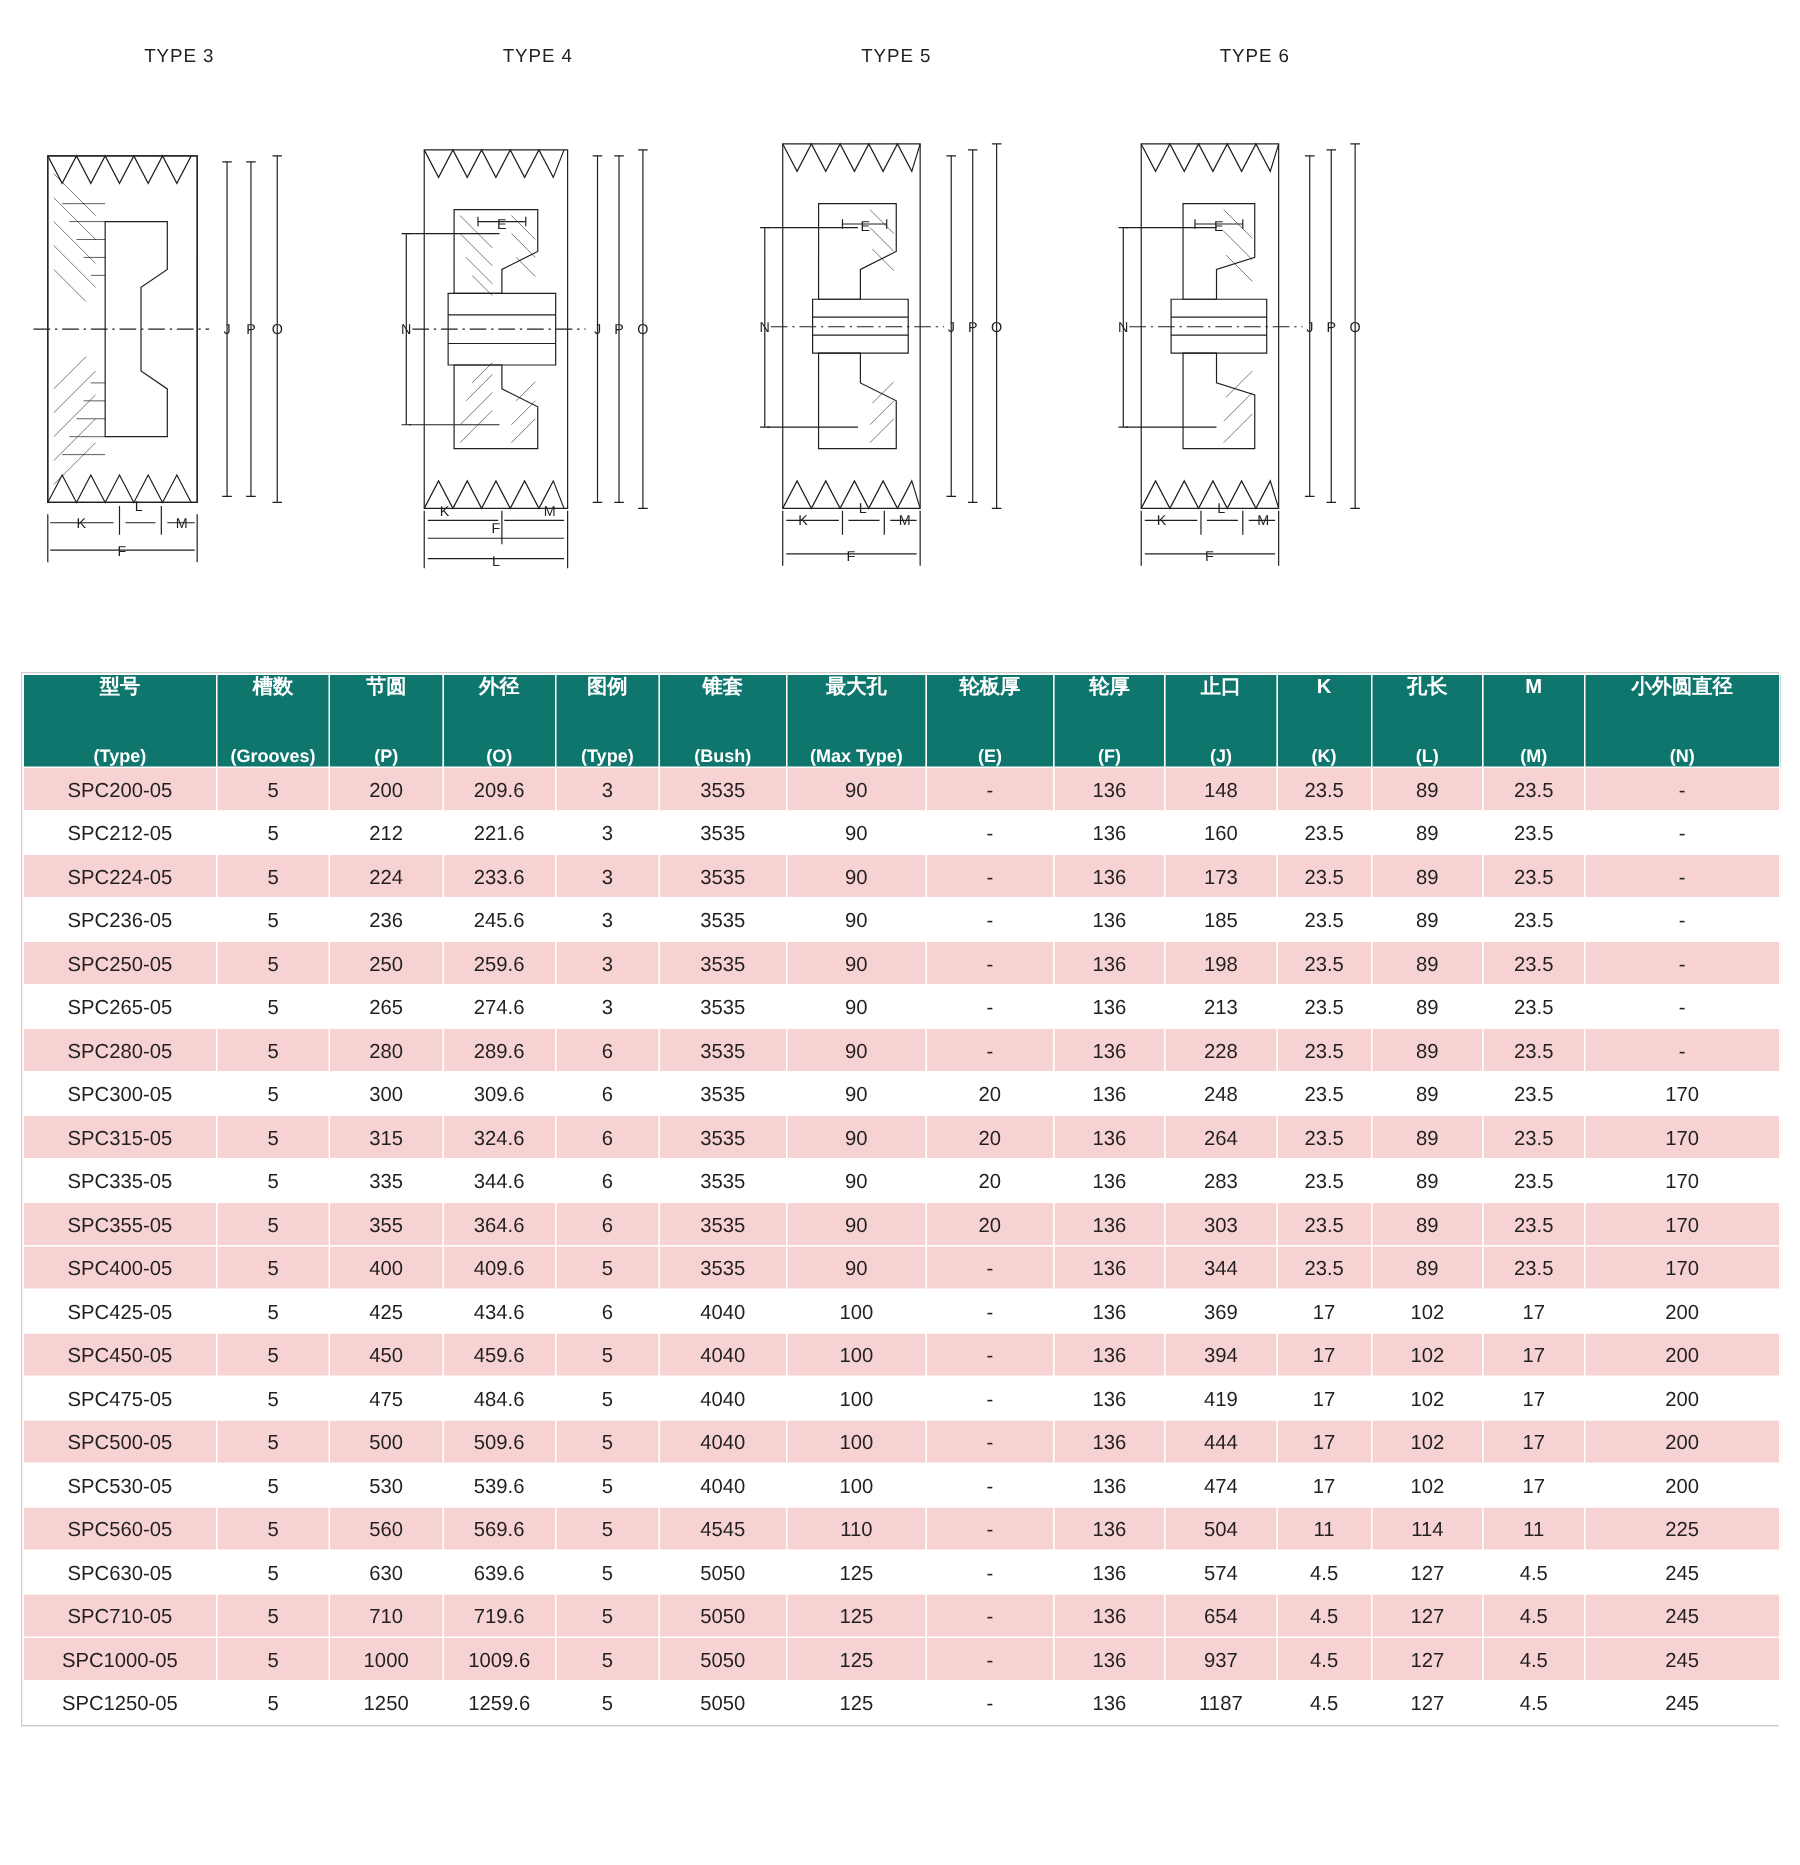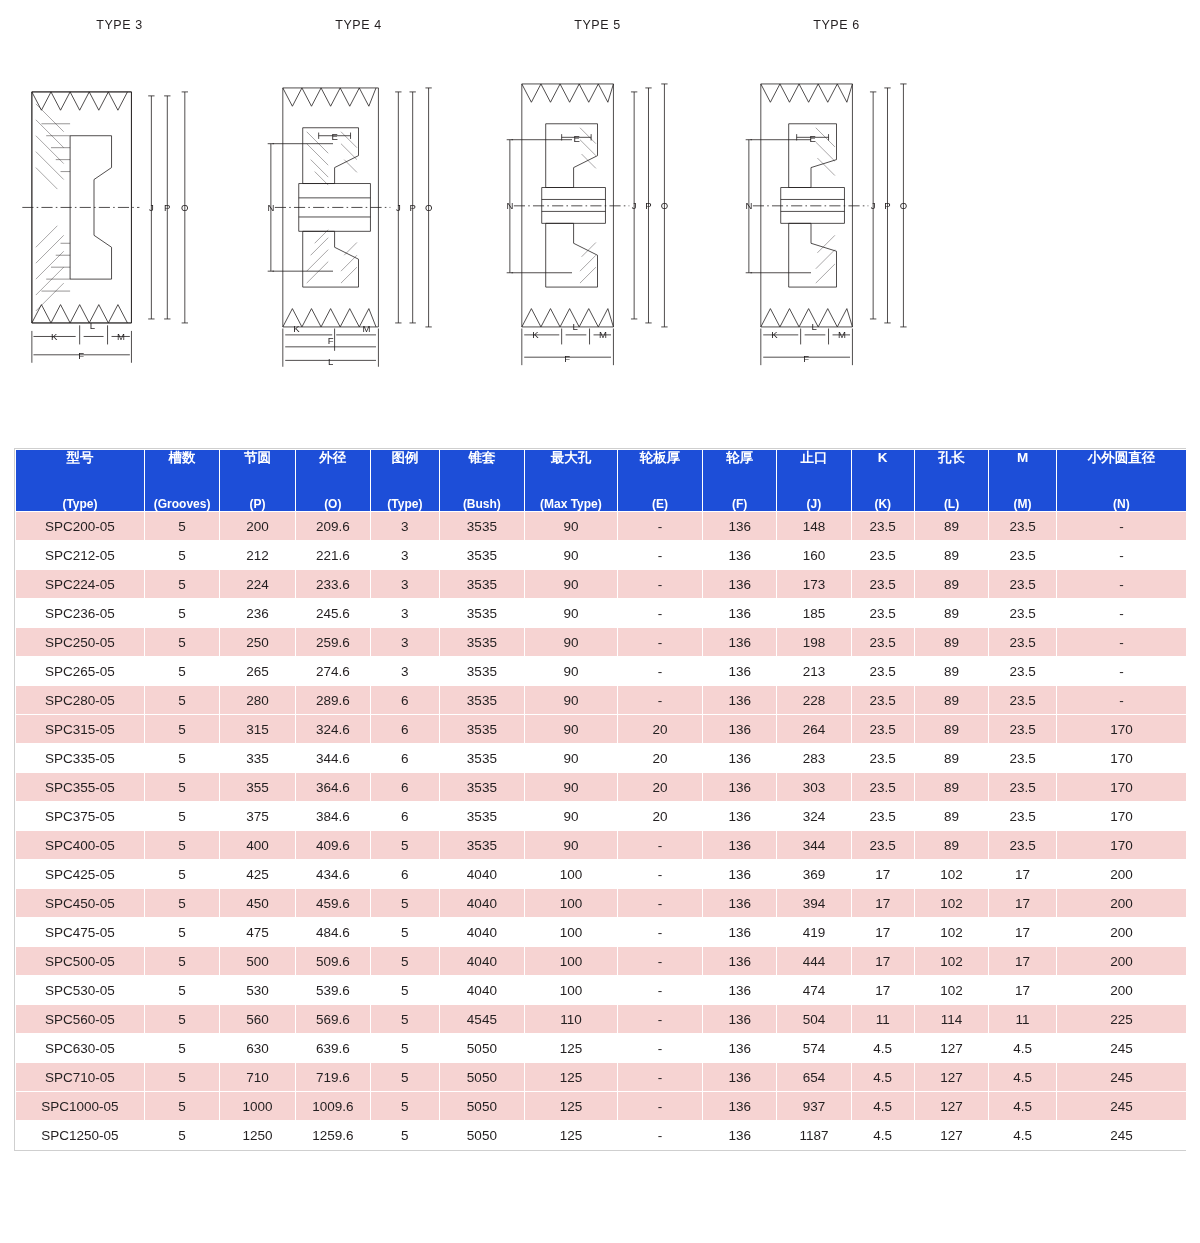--- a/index.html
+++ b/index.html
@@ -7,21 +7,21 @@
     width:1200px;height:1243px;background:#ffffff;
     font-family:"Liberation Sans", sans-serif;
     color:#231f20;
     -webkit-font-smoothing:antialiased;
   }
   .page{position:relative;width:1200px;height:1243px;}
 
   
   .diagrams{
     display:flex;width:956px;height:420px;
-    padding-top:6px;box-sizing:border-box;
+    padding-top:18px;box-sizing:border-box;
   }
   .dia{
     position:relative;flex:1 1 25%;height:414px;
   }
   .dia-title{
     text-align:center;font-size:12.5px;letter-spacing:.6px;
     color:#231f20;margin-top:12px;font-weight:400;
   }
   .dia svg{position:absolute;left:0;top:0;width:100%;height:100%;}
 
@@ -29,21 +29,21 @@
   .tbl-wrap{position:absolute;left:14px;top:448px;width:1172px;}
   table{border-collapse:collapse;width:1172px;font-size:13px;}
   th,td{
     border:1px solid #ffffff;
     text-align:center;
     padding:0;
     height:28px;
     line-height:1.15;
   }
   thead th{
-    background:#1d4ed8;color:#ffffff;font-weight:700;
+    background:#0f766e;color:#ffffff;font-weight:700;
     height:48px;font-size:13.5px;border:1px solid #ffffff;
   }
   thead th .sub{display:block;font-size:12px;font-weight:700;margin-top:32px;}
   tbody td{color:#231f20;font-size:13.5px;}
   tbody tr.odd td{background:#f6d3d2;}
   tbody tr.even td{background:#ffffff;}
   tbody td.first{text-align:center;margin-top:16px;}
   .tbl-outer{border:1px solid #cfcfcf;}
   
   col.c0{width:118px}col.c1{width:69px}col.c2{width:69px}col.c3{width:69px}
@@ -382,20 +382,36 @@
               <td>3535</td>
               <td>90</td>
               <td>-</td>
               <td>136</td>
               <td>228</td>
               <td>23.5</td>
               <td>89</td>
               <td>23.5</td>
               <td>-</td>
             </tr>
+            <tr class="even">
+              <td class="first">SPC300-05</td>
+              <td>5</td>
+              <td>300</td>
+              <td>309.6</td>
+              <td>6</td>
+              <td>3535</td>
+              <td>90</td>
+              <td>20</td>
+              <td>136</td>
+              <td>248</td>
+              <td>23.5</td>
+              <td>89</td>
+              <td>23.5</td>
+              <td>170</td>
+            </tr>
             <tr class="odd">
               <td class="first">SPC315-05</td>
               <td>5</td>
               <td>315</td>
               <td>324.6</td>
               <td>6</td>
               <td>3535</td>
               <td>90</td>
               <td>20</td>
               <td>136</td>
@@ -425,36 +441,20 @@
               <td class="first">SPC355-05</td>
               <td>5</td>
               <td>355</td>
               <td>364.6</td>
               <td>6</td>
               <td>3535</td>
               <td>90</td>
               <td>20</td>
               <td>136</td>
               <td>303</td>
-              <td>23.5</td>
-              <td>89</td>
-              <td>23.5</td>
-              <td>170</td>
-            </tr>
-            <tr class="even">
-              <td class="first">SPC375-05</td>
-              <td>5</td>
-              <td>375</td>
-              <td>384.6</td>
-              <td>6</td>
-              <td>3535</td>
-              <td>90</td>
-              <td>20</td>
-              <td>136</td>
-              <td>324</td>
               <td>23.5</td>
               <td>89</td>
               <td>23.5</td>
               <td>170</td>
             </tr>
             <tr class="odd">
               <td class="first">SPC400-05</td>
               <td>5</td>
               <td>400</td>
               <td>409.6</td>

